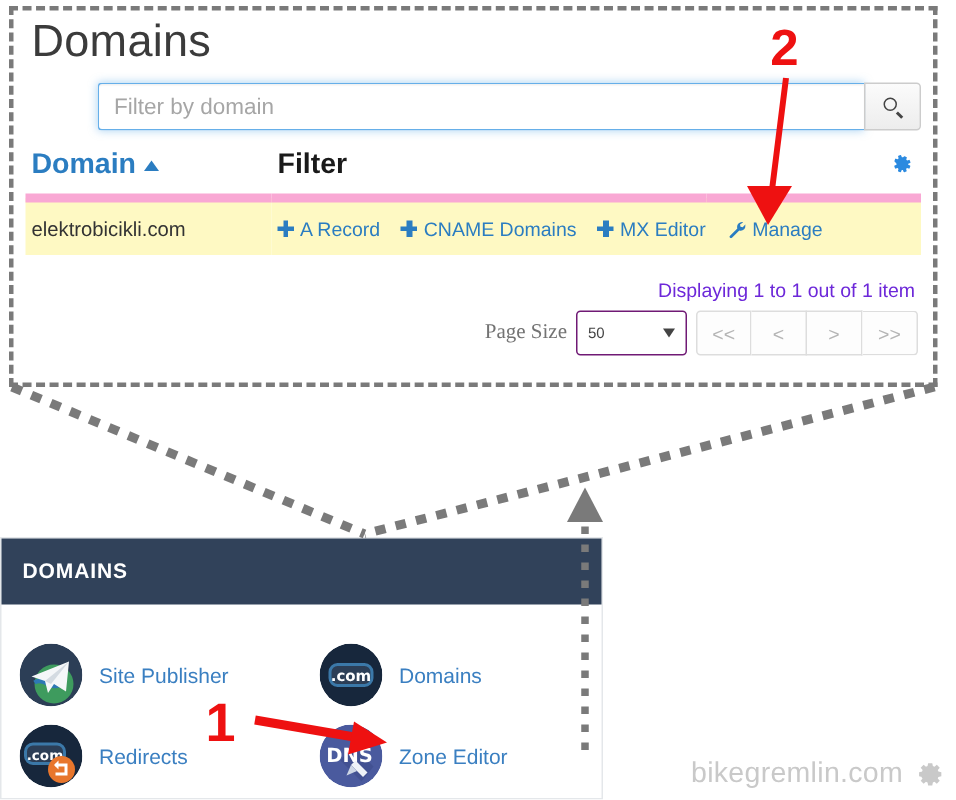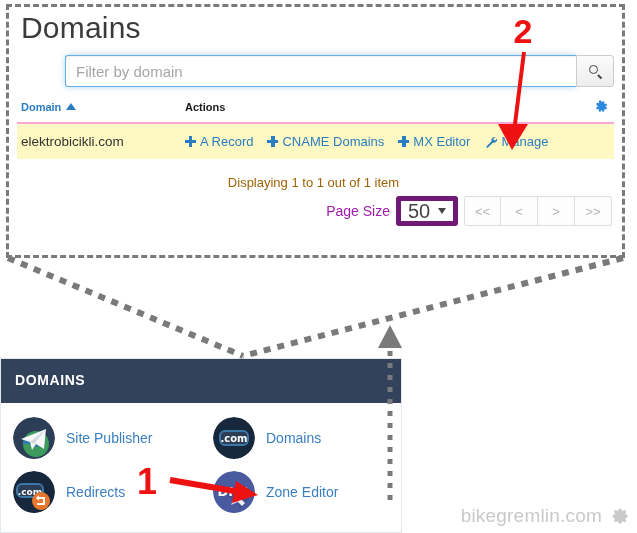--- a/index.html
+++ b/index.html
@@ -40,22 +40,22 @@
   }
   .mag{position:relative;width:13px;height:13px;}
   .mag::before{content:"";position:absolute;left:0;top:0;width:9px;height:9px;
     border:1.6px solid #444;border-radius:50%;box-sizing:border-box;}
   .mag::after{content:"";position:absolute;left:9px;top:9px;width:5px;height:1.8px;
     background:#444;transform:rotate(45deg);transform-origin:left center;}
 
   
   .tbl{width:100%;border-collapse:collapse;margin-top:8px;}
   .tbl th{
-    text-align:left;font-size:11px;font-weight:bold;color:#1a1a1a;
-    padding:4px 0 8px 4px;border-bottom:2px solid #f9a8d4;
+    text-align:left;font-size:19px;font-weight:bold;color:#1a1a1a;
+    padding:4px 0 8px 4px;border-bottom:6px solid #f9a8d4;
   }
   .tbl th.th-domain{color:#2b7dc1;width:160px;}
   .caret-up{display:inline-block;width:0;height:0;margin-left:5px;
     border-left:5px solid transparent;border-right:5px solid transparent;
     border-bottom:7px solid #2b7dc1;vertical-align:1px;}
   .tbl th.th-gear{text-align:right;padding-right:6px;}
   .gear{
     display:inline-block;width:15px;height:15px;position:relative;
     vertical-align:-2px;
   }
@@ -63,48 +63,48 @@
     font-size:13.5px;color:#333;padding:10px 0 10px 4px;background:#fef9c3;
     white-space:nowrap;
   }
   .act{color:#2b7dc1;text-decoration:none;margin-right:14px;font-size:13px;cursor:pointer;text-align:center;}
   .plus{display:inline-block;position:relative;width:11px;height:11px;margin-right:4px;vertical-align:-1px;}
   .plus::before{content:"";position:absolute;left:0;top:4px;width:11px;height:3.4px;background:#2b7dc1;}
   .plus::after{content:"";position:absolute;left:3.8px;top:0;width:3.4px;height:11px;background:#2b7dc1;}
   .wrench{display:inline-block;width:13px;height:13px;margin-right:4px;vertical-align:-2px;}
 
   
-  .disp{ text-align:center; font-size:13px; color:#a16207; padding:16px 4px 6px 0;}
+  .disp{ text-align:right; font-size:13px; color:#6d28d9; padding:16px 4px 6px 0;}
   .pager{ display:flex; justify-content:flex-end; align-items:stretch; padding-right:2px;}
-  .pg-label{font-size:14px;color:#a21caf;align-self:center;margin-right:6px;}
+  .pg-label{font-size:14px;color:#737373;align-self:center;margin-right:6px;font-family:Liberation Serif, serif;}
   .pg-select{
-    width:62px;height:30px;border:5px solid #701a75;border-radius:3px;background:#fff;
+    width:74px;height:30px;border:1px solid #701a75;border-radius:3px;background:#fff;
     display:flex;align-items:center;justify-content:space-between;
-    padding:0 7px;font-size:20px;color:#444;cursor:pointer;box-sizing:border-box;
+    padding:0 7px;font-size:10px;color:#444;cursor:pointer;box-sizing:border-box;
   }
   .dn-caret{width:0;height:0;border-left:4.5px solid transparent;border-right:4.5px solid transparent;border-top:6px solid #444;}
   .pg-btns{display:flex;margin-left:6px;}
   .pg-btn{
     width:37px;height:30px;border:1px solid #ddd;border-left:none;
     background:#fdfdfd;display:flex;align-items:center;justify-content:center;
     font-size:13px;color:#b5b5b5;cursor:pointer;box-sizing:border-box;
   }
   .pg-btn:first-child{border-left:1px solid #ddd;border-radius:3px 0 0 3px;}
   .pg-btn:last-child{border-radius:0 3px 3px 0;}
 
   
   #domains-card{
     position:absolute;left:0px;top:358px;width:402px;height:175px;
     background:#ffffff;border:1px solid #e4e7ea;box-sizing:border-box;
   }
   #domains-card-header{
     background:#31425a;color:#ffffff;font-size:14px;font-weight:bold;
     letter-spacing:.6px;padding:13px 0 13px 14px;height:44px;box-sizing:border-box;
   }
-  .tiles{ padding:8px 0 0 0; }
+  .tiles{ padding:20px 0 0 0; }
   .tile-row{ display:flex; }
   .tile{ width:201px; display:flex; align-items:center; padding:6px 0 6px 12px; box-sizing:border-box; cursor:pointer;}
   .tile-ico{width:42px;height:42px;border-radius:50%;flex:0 0 42px;position:relative;overflow:hidden;}
   .tile-label{font-size:14px;color:#3a7fc1;margin-left:11px;}
 
   
   #overlay{position:absolute;left:0;top:0;width:637px;height:533px;pointer-events:none;}
 
   
   #watermark{
@@ -127,21 +127,21 @@
     </div>
   </div>
 
   <table class="tbl">
     <thead>
       <tr>
         <th class="th-domain">
           <span>Domain</span><span class="caret-up"></span>
         </th>
         <th>
-          <span>Actions</span>
+          <span>Filter</span>
         </th>
         <th class="th-gear">
           <span class="gear">
             <svg width="15" height="15" viewBox="0 0 16 16">
                 <path fill="#2b8ae0" d="M8 5.3a2.7 2.7 0 100 5.4 2.7 2.7 0 000-5.4zm6.6 3.6l-1.3-.5a5.4 5.4 0 000-.8l1.3-.5a.5.5 0 00.3-.6l-.5-1.3a.5.5 0 00-.6-.3l-1.3.4a5.4 5.4 0 00-.6-.6l.4-1.3a.5.5 0 00-.3-.6l-1.3-.5a.5.5 0 00-.6.3L9.6 3a5.4 5.4 0 00-.8 0L8.3 1.7a.5.5 0 00-.6-.3l-1.3.5a.5.5 0 00-.3.6l.4 1.3a5.4 5.4 0 00-.6.6l-1.3-.4a.5.5 0 00-.6.3l-.5 1.3a.5.5 0 00.3.6L5 7.6a5.4 5.4 0 000 .8l-1.3.5a.5.5 0 00-.3.6l.5 1.3a.5.5 0 00.6.3l1.3-.4a5.4 5.4 0 00.6.6l-.4 1.3a.5.5 0 00.3.6l1.3.5a.5.5 0 00.6-.3l.5-1.3a5.4 5.4 0 00.8 0l.5 1.3a.5.5 0 00.6.3l1.3-.5a.5.5 0 00.3-.6l-.4-1.3a5.4 5.4 0 00.6-.6l1.3.4a.5.5 0 00.6-.3l.5-1.3a.5.5 0 00-.3-.6z"></path>
               </svg>
           </span>
         </th>
       </tr>
     </thead>

